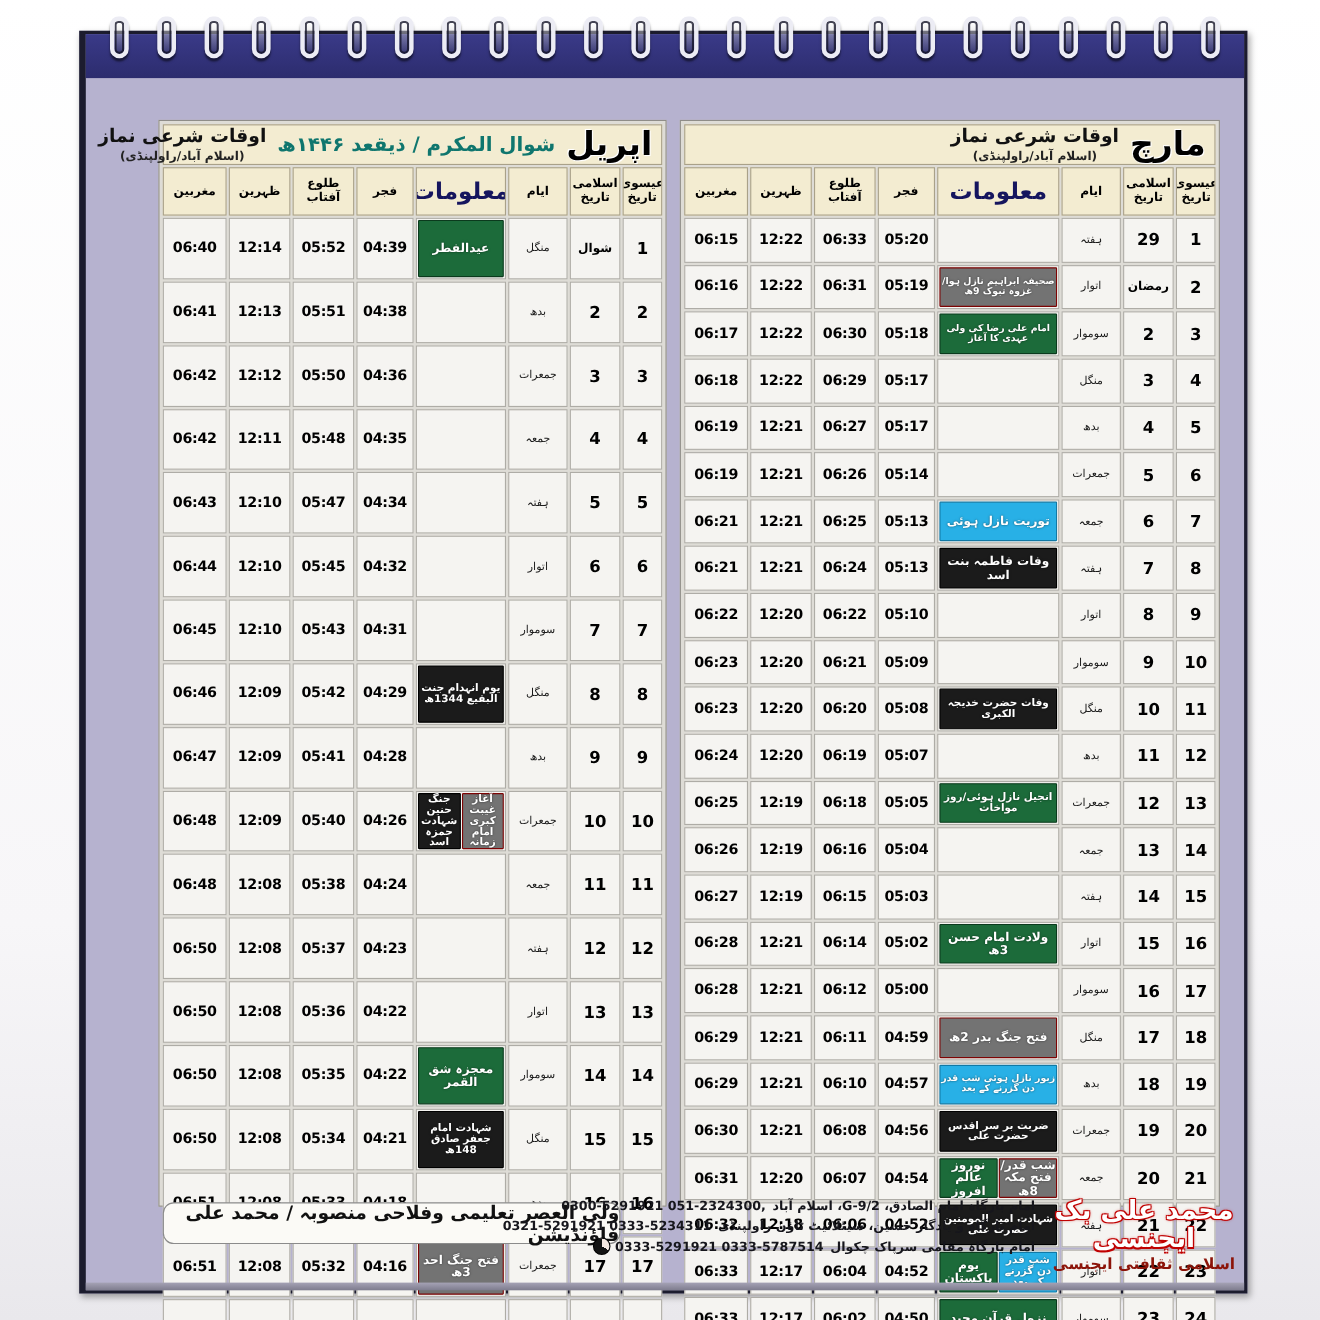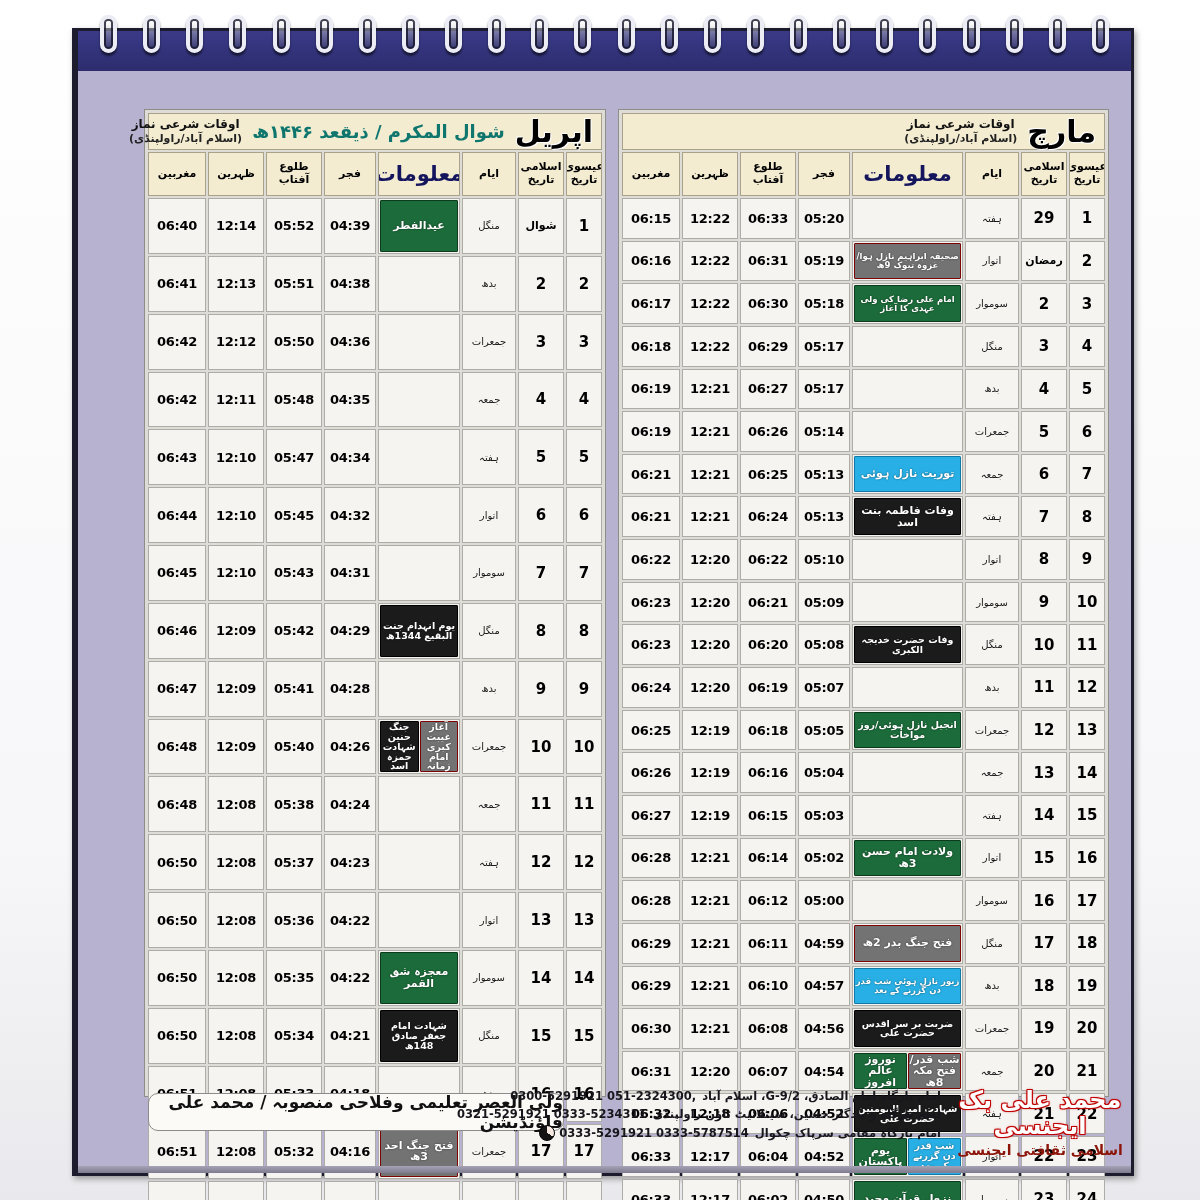--- a/index.html
+++ b/index.html
@@ -11,21 +11,21 @@
   .spine{position:absolute;left:0;right:0;top:0;height:40px;background:linear-gradient(180deg,#3a3a88,#2c2c6e);}
   .loops{position:absolute;left:22px;right:22px;top:-16px;height:46px;display:flex;justify-content:space-between;}
   .loop{width:17px;height:38px;border:4px solid #ececf4;border-radius:8px 8px 9px 9px;background:linear-gradient(180deg,rgba(255,255,255,.55),rgba(60,60,80,.25));box-shadow:inset 0 0 0 2px rgba(20,20,40,.8),0 3px 2px rgba(0,0,0,.55);}
   .panel{position:absolute;background:#dedcd6;border:1px solid #8f8d88;padding:3px;display:flex;flex-direction:column;gap:2px;}
   .panel-april{left:66px;top:78px;width:462px;height:988px;}
   .panel-march{left:540px;top:78px;width:491px;height:988px;}
   .titlebar{height:58px;background:#f3ecd1;border:1px solid #a9a189;display:flex;direction:rtl;align-items:center;padding:0 8px;gap:10px;}
   .month-name{font-size:30px;font-weight:bold;color:#000000;text-shadow:0 0 2px #fff,1px 1px 0 #fff,-1px -1px 0 #fff;white-space:nowrap;}
   .month-rest{font-size:18px;font-weight:bold;color:#0f766e;flex:1;text-align:center;white-space:nowrap;}
   .awqat{display:flex;flex-direction:column;align-items:center;line-height:1.25;white-space:nowrap;}
-  .awqat .l1{font-size:12px;font-weight:bold;color:#111;}
+  .awqat .l1{font-size:17px;font-weight:bold;color:#111;}
   .awqat .l2{font-size:11px;font-weight:bold;color:#222;}
   .grid{flex:1;display:grid;direction:rtl;grid-template-columns:36px 46px 54px 1fr 52px 56px 56px 58px;grid-template-rows:44px repeat(31,1fr);gap:2px;}
   .cell{background:#f5f4f1;border:1px solid #aeaca6;display:flex;align-items:center;justify-content:center;overflow:hidden;}
   .hcell{background:#f3ecd1;border-color:#a9a189;font-weight:bold;font-size:11px;text-align:center;line-height:1.15;padding:1px;}
   .hcell.info-h{font-size:21px;color:#15155e;}
   .gcell{font-weight:bold;font-size:15px;font-family:"DejaVu Sans",sans-serif;}
   .hijri{font-weight:bold;font-size:15px;}
   .hijri.txt{font-size:11px;}
   .daycell{font-size:10px;color:#1a1a1a;}
   .time{font-weight:bold;font-size:13px;letter-spacing:-.3px;font-family:"DejaVu Sans",sans-serif;}

